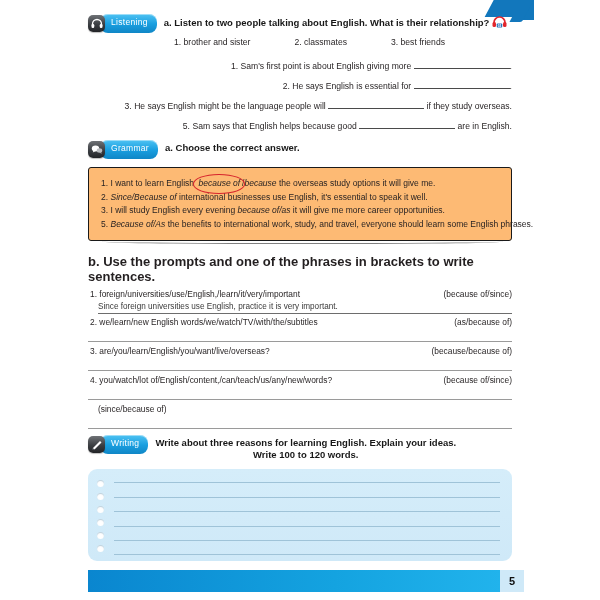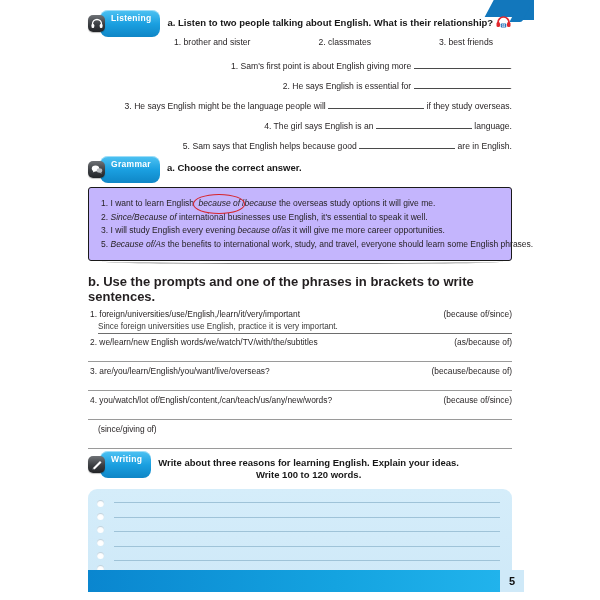--- a/index.html
+++ b/index.html
@@ -93,26 +93,26 @@
     align-items: center;
     justify-content: center;
     position: relative;
     z-index: 2;
     box-shadow: 0 1px 1px rgba(0,0,0,.25);
   }
   .badge-icon svg { display: block; }
   .badge-pill {
     height: 15px;
     margin-left: -5px;
-    padding: 0 9px 12px 11px;
+    padding: 0 9px 4px 11px;
     border-radius: 8px;
     background: linear-gradient(180deg, #4fc3f3 0%, #1a9fe0 52%, #0f86c6 100%);
     color: #ffffff;
     font-size: 8.5px;
-    font-weight: bold;
+    font-weight: normal;
     letter-spacing: .3px;
     display: flex;
     align-items: center;
     box-shadow: inset 0 1px 0 rgba(255,255,255,.45);
   }
   .badge-title {
     font-size: 9.5px;
     font-weight: bold;
     line-height: 12px;
     padding-top: 2px;
@@ -145,41 +145,41 @@
     vertical-align: -3px;
     margin-left: 3px;
   }
 
   
   .choices {
     display: flex;
     font-size: 8.6px;
     margin: 5px 0 0 0;
     padding-left: 86px;
-    gap: 68px;
+    gap: 44px;
     color: #231f20;
   }
 
   .numlist { margin-top: 13px; text-align: right; }
   .numline {
     font-size: 8.6px;
     line-height: 10px;
     margin-bottom: 9px;
     padding-left: 14px;
     color: #231f20;
   }
 
   
   .gbox {
     position: relative;
     margin-top: 9px;
     border: 1.3px solid #1a1a1a;
     border-radius: 3px;
     padding: 9px 10px 9px 12px;
-    background: #c4b5fd;
+    background: #fdba74;
   }
   .gbox::after {
     content: "";
     position: absolute;
     left: 3%;
     right: 2%;
     bottom: -4px;
     height: 5px;
     border-bottom: 1.3px solid #1a1a1a;
     border-radius: 0 0 40% 40%;
@@ -349,25 +349,20 @@
         <span class="blank" style="width:96px"></span><span>.</span>
       </div>
       <div class="numline">
         <span>2. He says English is essential for</span>
         <span class="blank" style="width:96px"></span><span>.</span>
       </div>
       <div class="numline">
         <span>3. He says English might be the language people will</span>
         <span class="blank" style="width:96px"></span>
         <span>if they study overseas.</span>
-      </div>
-      <div class="numline">
-        <span>4. The girl says English is an</span>
-        <span class="blank" style="width:96px"></span>
-        <span>language.</span>
       </div>
       <div class="numline">
         <span>5. Sam says that English helps because good</span>
         <span class="blank" style="width:96px"></span>
         <span>are in English.</span>
       </div>
     </div>
 
     <div class="badge-row" style="margin-top:0;">
       <div class="badge">
@@ -437,21 +432,21 @@
       <div class="prompt-row">
         <div class="txt">
           <span>4.</span>
           <span>you/watch/lot of/English/content,/can/teach/us/any/new/words?</span>
         </div>
         <div class="brk">(because of/since)</div>
       </div>
       <div class="empty-line"></div>
 
       <div class="prompt-row">
-        <div class="brk">(since/giving of)</div>
+        <div class="brk">(since/because of)</div>
       </div>
       <div class="empty-line"></div>
     </div>
 
     <div class="badge-row" style="margin-top:6px;">
       <div class="badge">
         <span class="badge-icon">
           <svg width="12" height="11" viewBox="0 0 24 22">
             <path d="M4 18L18 4l3 3L7 21z" fill="#ffffff"></path>
             <path d="M4 18l-1 3 3.5-1z" fill="#c9ccd0"></path>

